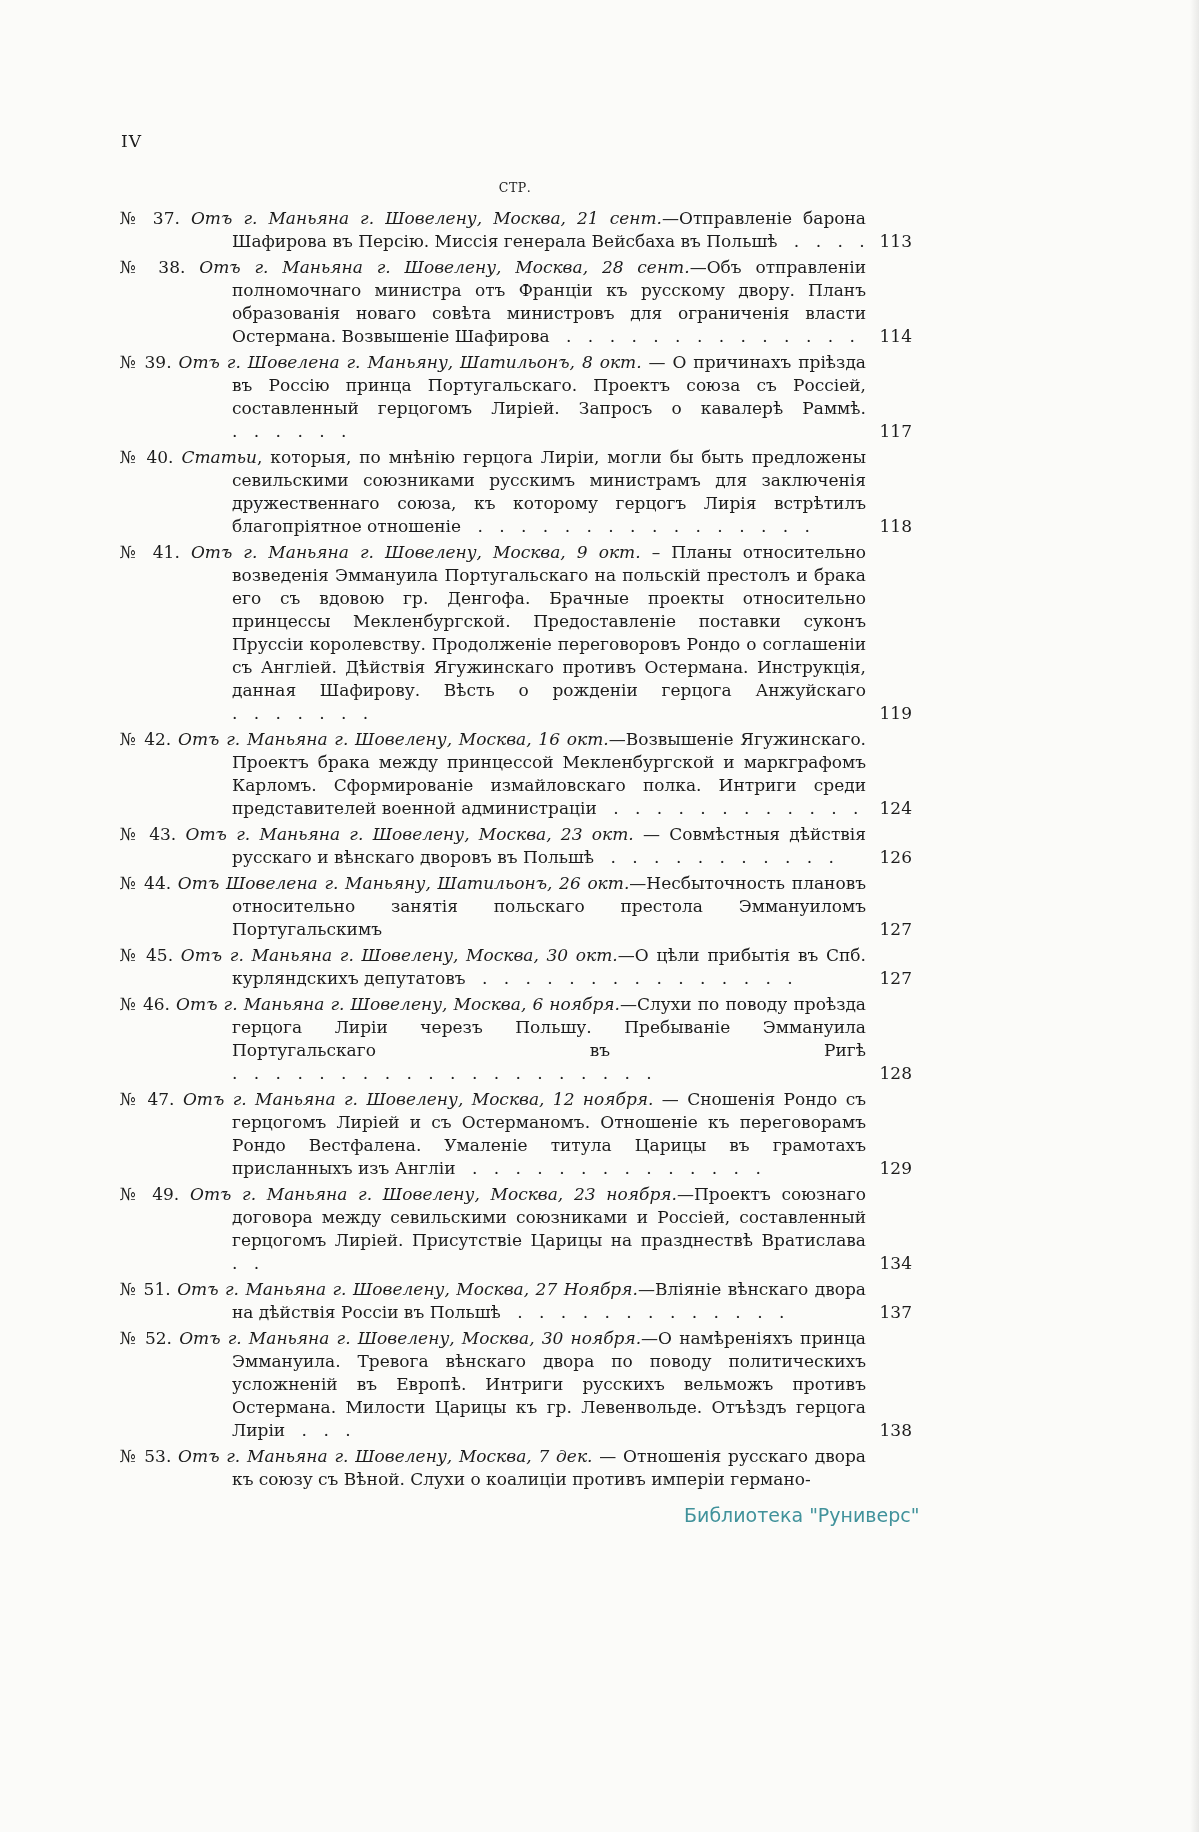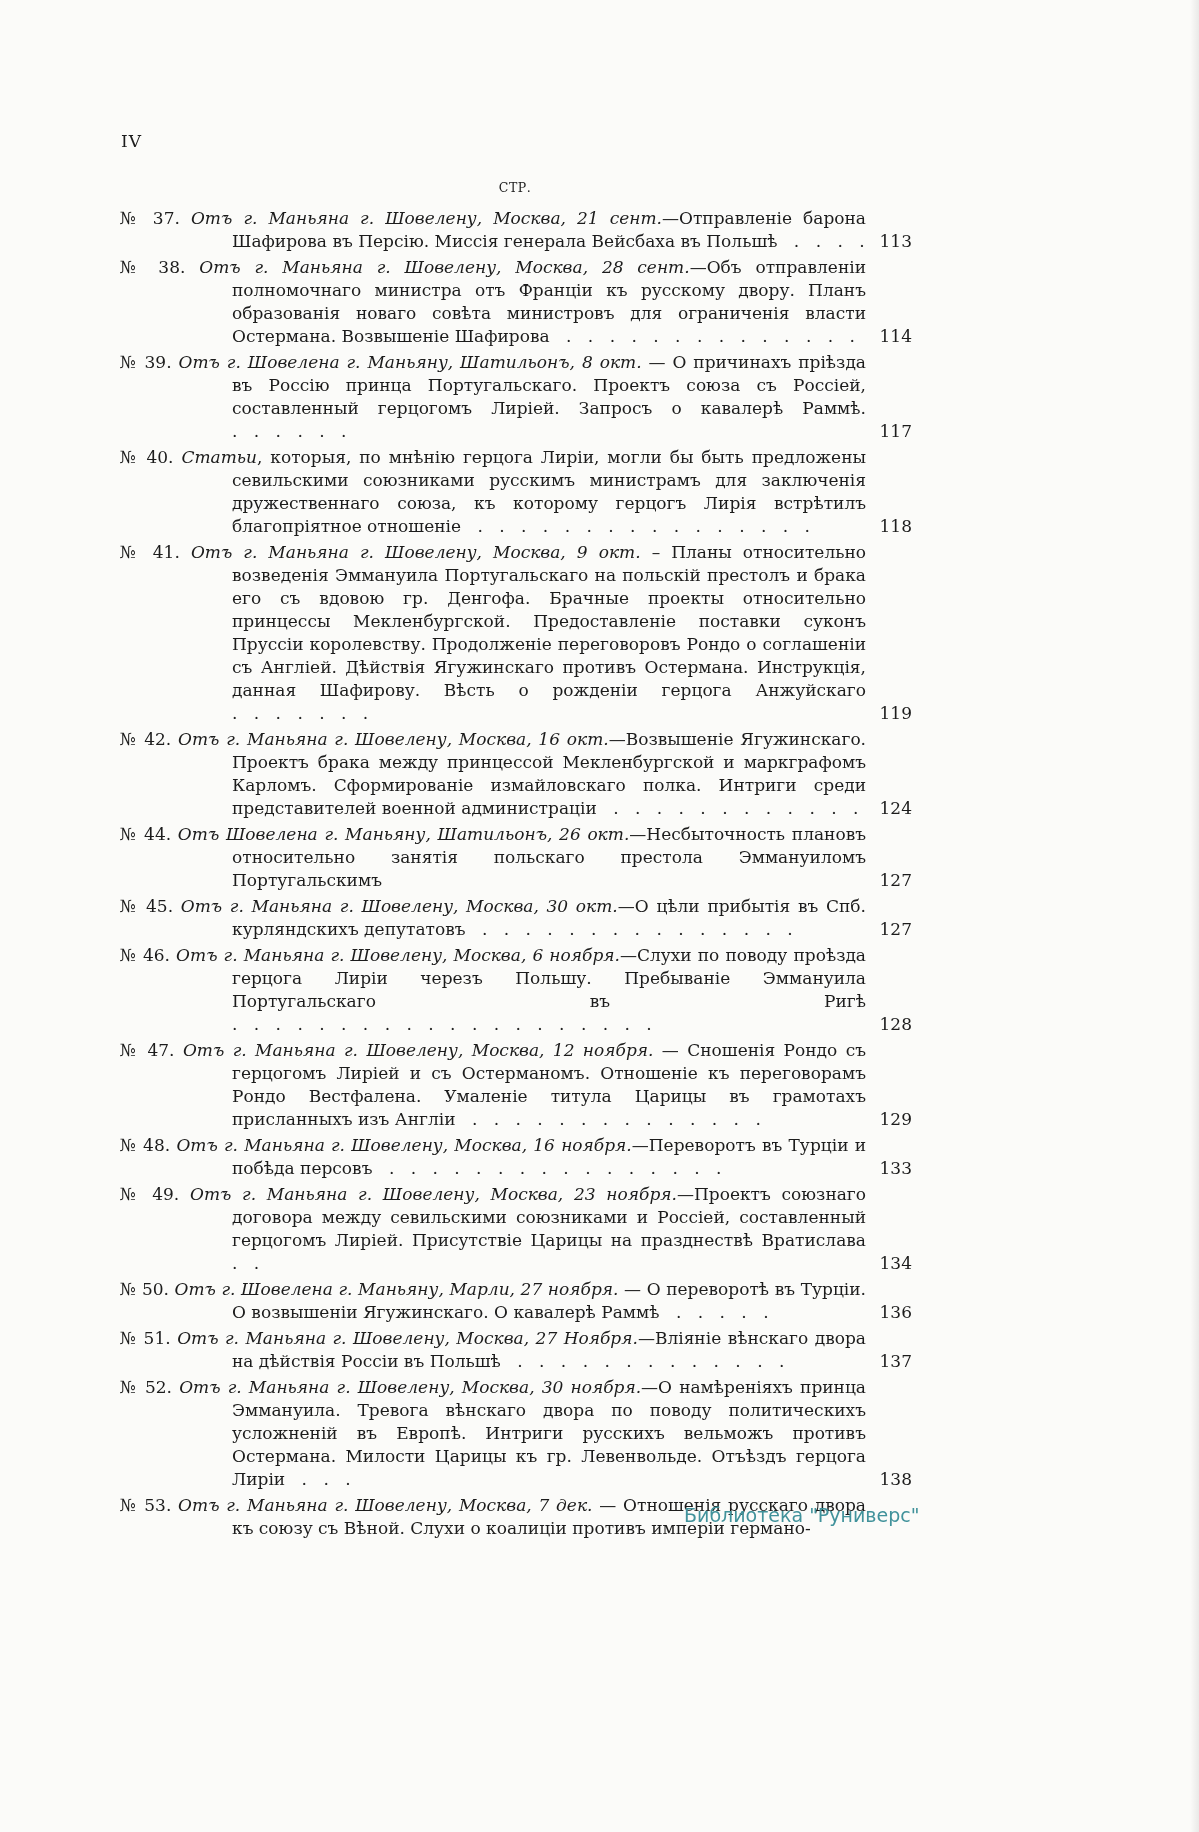--- a/index.html
+++ b/index.html
@@ -95,20 +95,24 @@
   <div class="entry">
     <span class="entry-number">№ 41.</span><span> </span><span class="entry-body"><span class="italic">Отъ г. Маньяна г. Шовелену, Москва, 9 окт.</span><span> – Планы относительно возведенія Эммануила Португальскаго на польскій престолъ и брака его съ вдовою гр. Денгофа. Брачные проекты относительно принцессы Мекленбургской. Предоставленіе поставки суконъ Пруссіи королевству. Продолженіе переговоровъ Рондо о соглашеніи съ Англіей. Дѣйствія Ягужинскаго противъ Остермана. Инструкція, данная Шафирову. Вѣсть о рожденіи герцога Анжуйскаго</span><span class="leader"> . . . . . . .</span></span>
     <span class="entry-page">119</span>
   </div>
 
   <div class="entry">
     <span class="entry-number">№ 42.</span><span> </span><span class="entry-body"><span class="italic">Отъ г. Маньяна г. Шовелену, Москва, 16 окт.</span><span>—Возвышеніе Ягужинскаго. Проектъ брака между принцессой Мекленбургской и маркграфомъ Карломъ. Сформированіе измайловскаго полка. Интриги среди представителей военной администраціи</span><span class="leader"> . . . . . . . . . . . .</span></span>
     <span class="entry-page">124</span>
   </div>
 
+  <div class="entry">
+    <span class="entry-number">№ 43.</span><span> </span><span class="entry-body"><span class="italic">Отъ г. Маньяна г. Шовелену, Москва, 23 окт.</span><span> — Совмѣстныя дѣйствія русскаго и вѣнскаго дворовъ въ Польшѣ</span><span class="leader"> . . . . . . . . . . .</span></span>
+    <span class="entry-page">126</span>
+  </div>
 
   <div class="entry">
     <span class="entry-number">№ 44.</span><span> </span><span class="entry-body"><span class="italic">Отъ Шовелена г. Маньяну, Шатильонъ, 26 окт.</span><span>—Несбыточность плановъ относительно занятія польскаго престола Эммануиломъ Португальскимъ</span></span>
     <span class="entry-page">127</span>
   </div>
 
   <div class="entry">
     <span class="entry-number">№ 45.</span><span> </span><span class="entry-body"><span class="italic">Отъ г. Маньяна г. Шовелену, Москва, 30 окт.</span><span>—О цѣли прибытія въ Спб. курляндскихъ депутатовъ</span><span class="leader"> . . . . . . . . . . . . . . .</span></span>
     <span class="entry-page">127</span>
   </div>
@@ -116,34 +120,26 @@
   <div class="entry">
     <span class="entry-number">№ 46.</span><span> </span><span class="entry-body"><span class="italic">Отъ г. Маньяна г. Шовелену, Москва, 6 ноября.</span><span>—Слухи по поводу проѣзда герцога Лиріи черезъ Польшу. Пребываніе Эммануила Португальскаго въ Ригѣ</span><span class="leader"> . . . . . . . . . . . . . . . . . . . .</span></span>
     <span class="entry-page">128</span>
   </div>
 
   <div class="entry">
     <span class="entry-number">№ 47.</span><span> </span><span class="entry-body"><span class="italic">Отъ г. Маньяна г. Шовелену, Москва, 12 ноября.</span><span> — Сношенія Рондо съ герцогомъ Лиріей и съ Остерманомъ. Отношеніе къ переговорамъ Рондо Вестфалена. Умаленіе титула Царицы въ грамотахъ присланныхъ изъ Англіи</span><span class="leader"> . . . . . . . . . . . . . .</span></span>
     <span class="entry-page">129</span>
   </div>
 
-  <div class="entry">
-    <span class="entry-number">№ 48.</span><span> </span><span class="entry-body"><span class="italic">Отъ г. Маньяна г. Шовелену, Москва, 16 ноября.</span><span>—Переворотъ въ Турціи и побѣда персовъ</span><span class="leader"> . . . . . . . . . . . . . . . .</span></span>
-    <span class="entry-page">133</span>
-  </div>
 
   <div class="entry">
     <span class="entry-number">№ 49.</span><span> </span><span class="entry-body"><span class="italic">Отъ г. Маньяна г. Шовелену, Москва, 23 ноября.</span><span>—Проектъ союзнаго договора между севильскими союзниками и Россіей, составленный герцогомъ Лиріей. Присутствіе Царицы на празднествѣ Вратислава</span><span class="leader"> . .</span></span>
     <span class="entry-page">134</span>
   </div>
 
-  <div class="entry">
-    <span class="entry-number">№ 50.</span><span> </span><span class="entry-body"><span class="italic">Отъ г. Шовелена г. Маньяну, Марли, 27 ноября.</span><span> — О переворотѣ въ Турціи. О возвышеніи Ягужинскаго. О кавалерѣ Раммѣ</span><span class="leader"> . . . . .</span></span>
-    <span class="entry-page">136</span>
-  </div>
 
   <div class="entry">
     <span class="entry-number">№ 51.</span><span> </span><span class="entry-body"><span class="italic">Отъ г. Маньяна г. Шовелену, Москва, 27 Ноября.</span><span>—Вліяніе вѣнскаго двора на дѣйствія Россіи въ Польшѣ</span><span class="leader"> . . . . . . . . . . . . .</span></span>
     <span class="entry-page">137</span>
   </div>
 
   <div class="entry">
     <span class="entry-number">№ 52.</span><span> </span><span class="entry-body"><span class="italic">Отъ г. Маньяна г. Шовелену, Москва, 30 ноября.</span><span>—О намѣреніяхъ принца Эммануила. Тревога вѣнскаго двора по поводу политическихъ усложненій въ Европѣ. Интриги русскихъ вельможъ противъ Остермана. Милости Царицы къ гр. Левенвольде. Отъѣздъ герцога Лиріи</span><span class="leader"> . . .</span></span>
     <span class="entry-page">138</span>
   </div>

